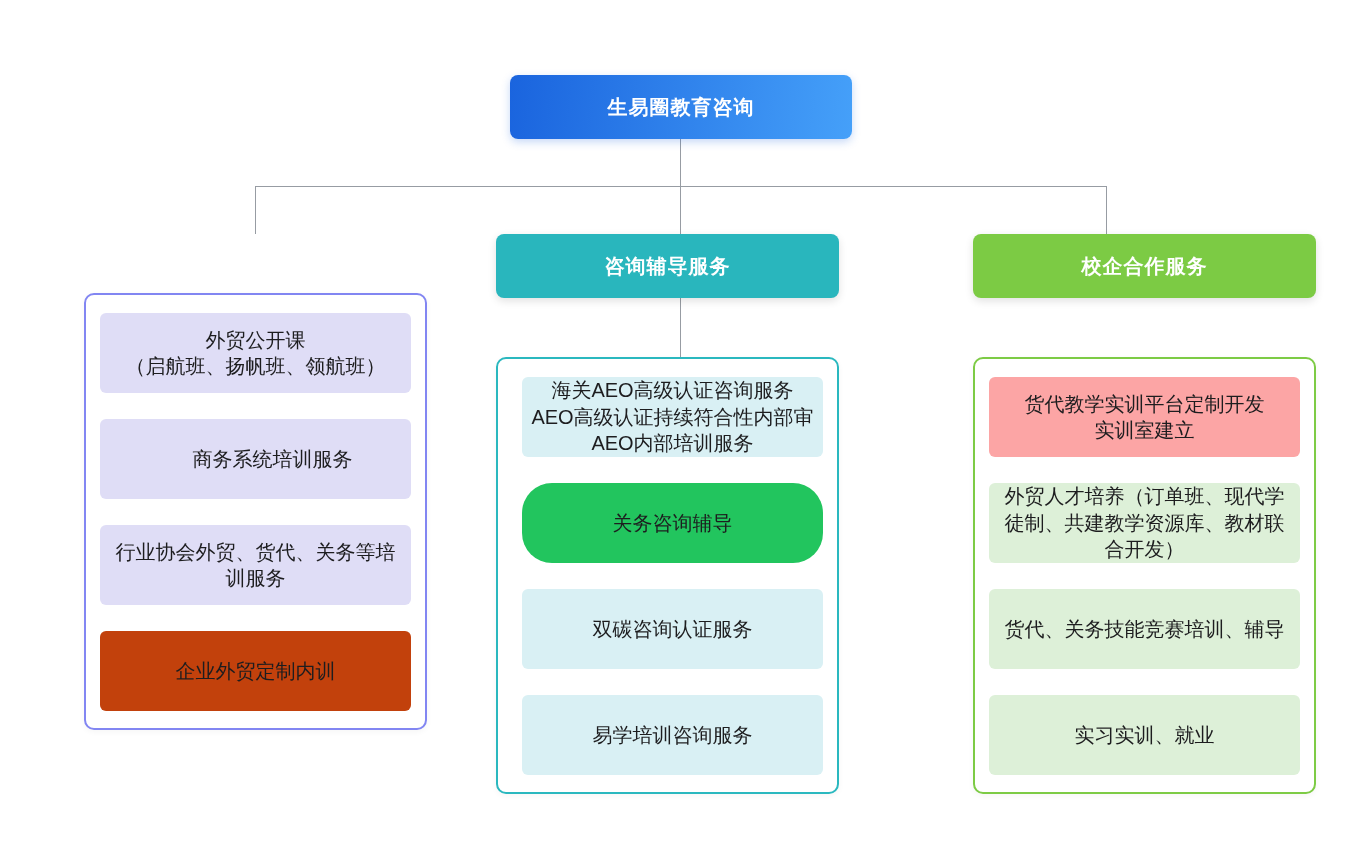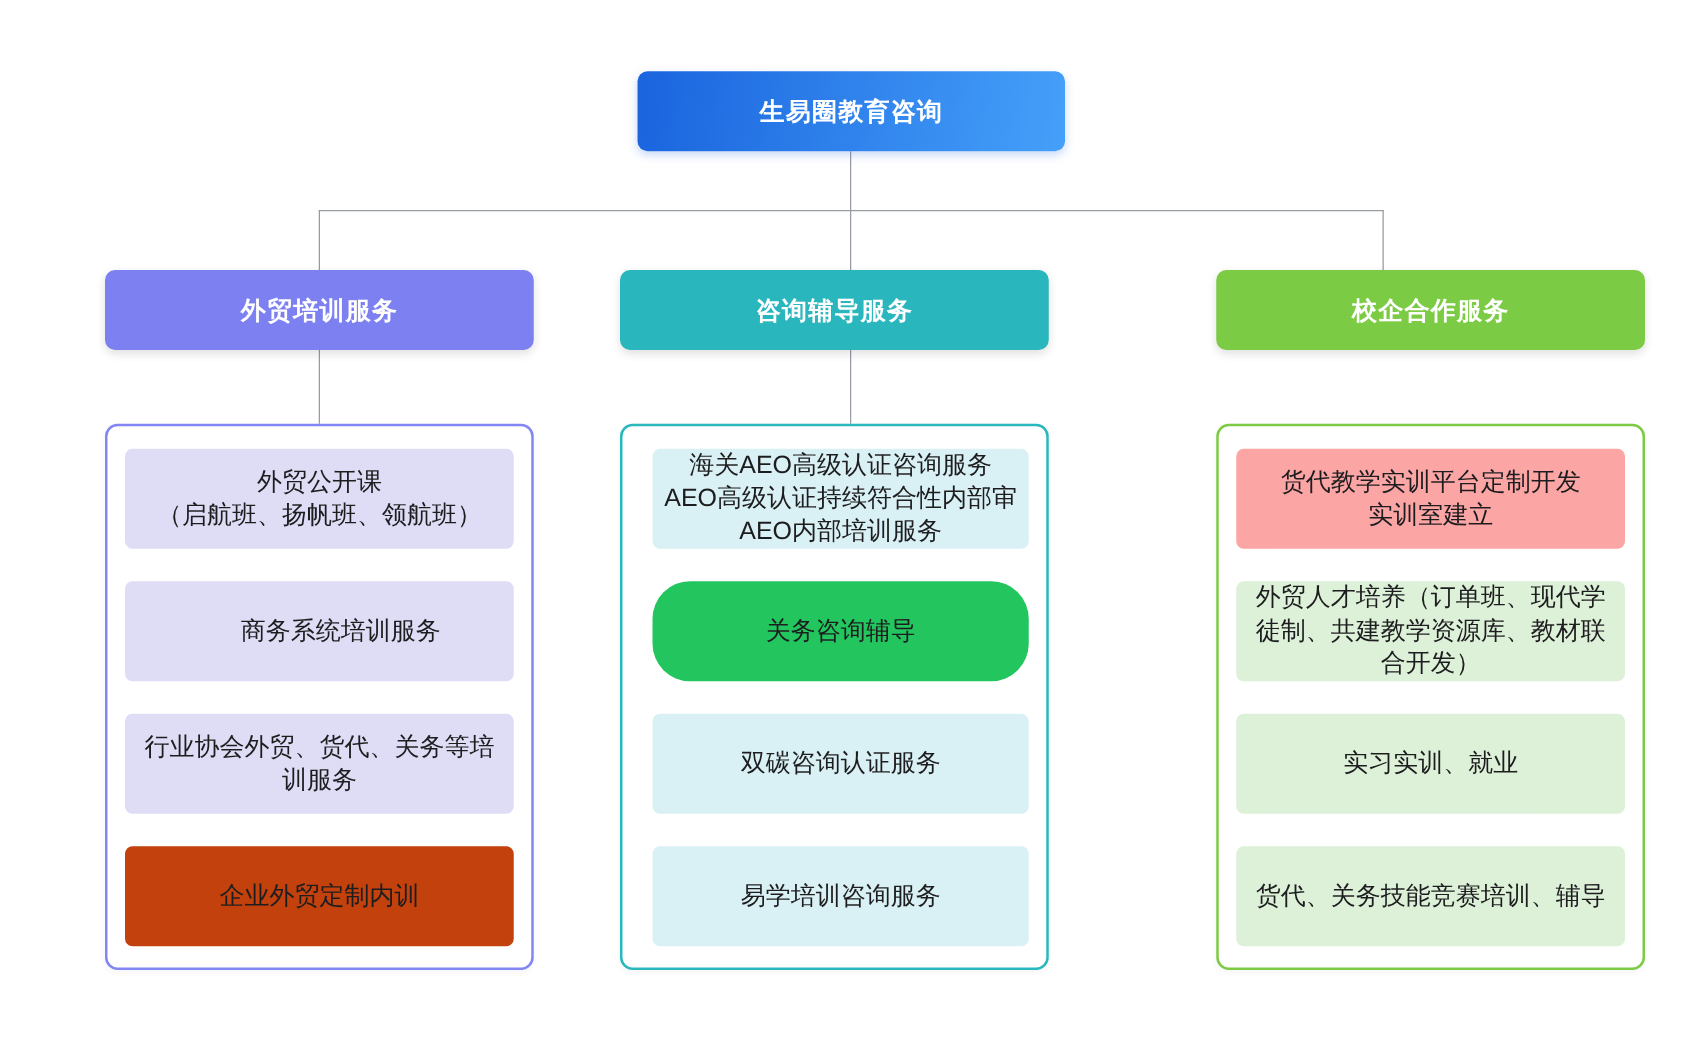--- a/index.html
+++ b/index.html
@@ -3,21 +3,21 @@
 <meta charset="utf-8">
 <style>
   * { box-sizing: border-box; }
   html, body { margin: 0; padding: 0; }
   body {
     width: 1360px; height: 844px;
     background: #ffffff;
     font-family: "Liberation Sans", "DejaVu Sans", sans-serif;
     position: relative; overflow: hidden;
   }
-  .canvas { position: absolute; inset: 0; }
+  .canvas { position: absolute; inset: 0; margin-top: 18px; }
 
   
   .line { position: absolute; background: #979ca3; }
   .line.v { width: 1px; }
   .line.h { height: 1px; }
 
   
   .root-node {
     position: absolute; left: 510px; top: 57px;
     width: 342px; height: 64px;
@@ -65,21 +65,20 @@
   <div class="line h" style="left: 255px; top: 168px; width: 852px; background: rgb(151, 156, 163);"></div>
   <div class="line v" style="left: 255px; top: 168px; height: 48px; background: rgb(151, 156, 163);"></div>
   <div class="line v" style="left: 680px; top: 168px; height: 48px; background: rgb(151, 156, 163);"></div>
   <div class="line v" style="left: 1106px; top: 168px; height: 48px; background: rgb(151, 156, 163);"></div>
   <div class="line v" style="left: 255px; top: 280px; height: 59px; background: rgb(151, 156, 163);"></div>
   <div class="line v" style="left: 680px; top: 280px; height: 59px; background: rgb(151, 156, 163);"></div>
 
   <div class="root-node" style="--gfrom: #1a64de; --gto: #45a0f9;">生易圈教育咨询</div>
 
   <div class="branch" style="left:84px">
-    <div class="branch-header" style="background: rgb(124, 128, 241);">外贸培训服务</div>
     <div class="branch-box" style="border-color: rgb(130, 134, 242);">
       <div class="service-node" style="background: rgb(223, 221, 246);">
         <span class="service-label">外贸公开课
 （启航班、扬帆班、领航班）</span>
       </div>
       <div class="service-node" style="background: rgb(223, 221, 246); padding-left: 40px;">
         <span class="service-label">商务系统培训服务</span>
       </div>
       <div class="service-node" style="background: rgb(223, 221, 246);">
         <span class="service-label">行业协会外贸、货代、关务等培
@@ -117,21 +116,21 @@
       <div class="service-node" style="background: #fca5a5;">
         <span class="service-label">货代教学实训平台定制开发
 实训室建立</span>
       </div>
       <div class="service-node" style="background: rgb(221, 240, 216);">
         <span class="service-label">外贸人才培养（订单班、现代学
 徒制、共建教学资源库、教材联
 合开发）</span>
       </div>
       <div class="service-node" style="background: rgb(221, 240, 216);">
-        <span class="service-label">实习实训、就业</span>
+        <span class="service-label">货代、关务技能竞赛培训、辅导</span>
       </div>
       <div class="service-node" style="background: rgb(221, 240, 216);">
-        <span class="service-label">货代、关务技能竞赛培训、辅导</span>
+        <span class="service-label">实习实训、就业</span>
       </div>
     </div>
   </div>
 
 </div>
 
 </body></html>

